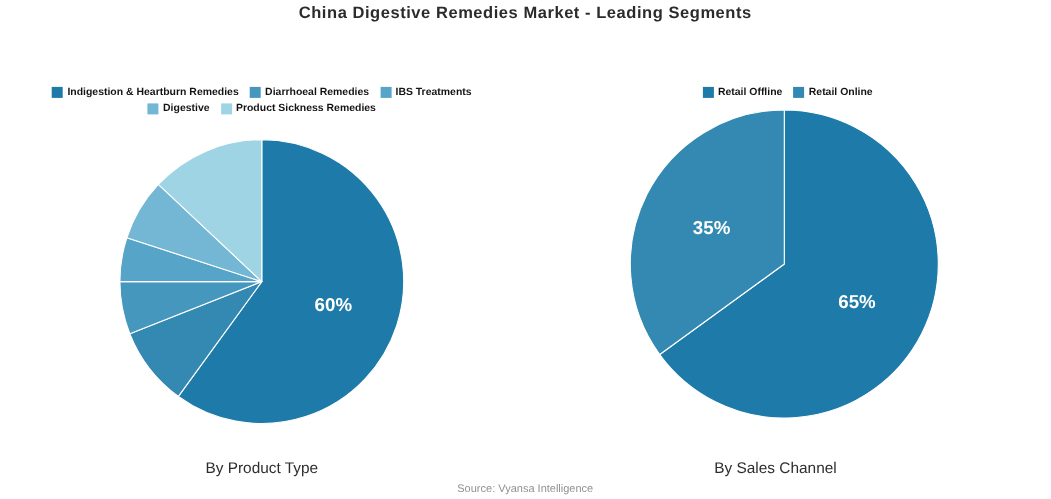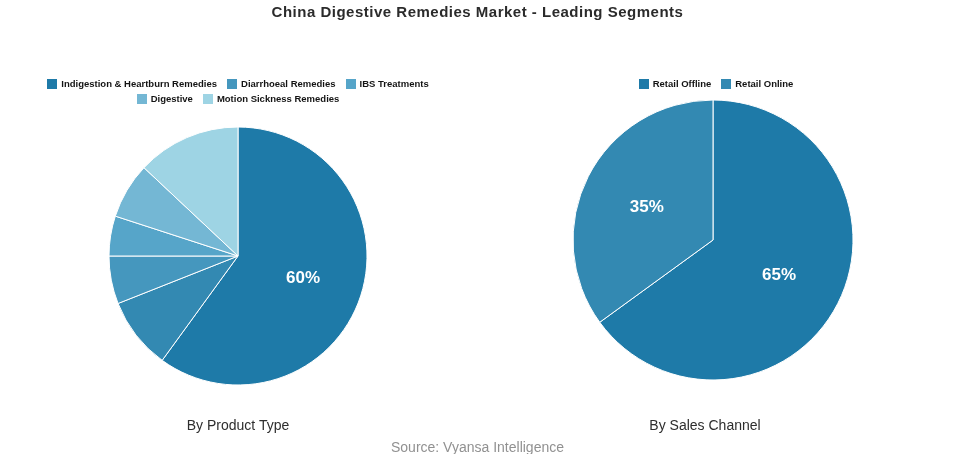--- a/index.html
+++ b/index.html
@@ -61,21 +61,21 @@
     text-align: center;
     font-size: 14px;
     color: #2e2e2e;
   }
   .caption-left  { left: 108px; width: 260px; }
   .caption-right { left: 564px; width: 282px; }
   .source {
     position: absolute;
     top: 439px; left: 0; width: 100%;
     text-align: center;
-    font-size: 14px;
+    font-size: 10px;
     color: #919191;
   }
 </style>
 </head>
 <body>
 
 <div class="canvas">
 
   <div class="title">China Digestive Remedies Market - Leading Segments</div>
 
@@ -92,21 +92,21 @@
         <span class="legend-item">
           <span class="legend-swatch" style="background: rgb(86, 165, 201);"></span>
           <span>IBS Treatments</span>
         </span>
         <span class="legend-item">
           <span class="legend-swatch" style="background: rgb(116, 183, 212);"></span>
           <span>Digestive</span>
         </span>
         <span class="legend-item">
           <span class="legend-swatch" style="background: rgb(158, 212, 228);"></span>
-          <span>Motion Sickness Remedies</span>
+          <span>Product Sickness Remedies</span>
         </span>
       </div>
     <svg class="pie pie-left" width="260" height="260" viewBox="0 0 260 260">
         <path d="M 130 130 L 130 1 A 129 129 0 1 1 54.175702454270976 234.36319227436823 Z" fill="#1e7aa8" stroke="#ffffff" stroke-width="1" stroke-linejoin="round"></path>
         <text x="195.02373401909966" y="157.12749190541516" text-anchor="middle" class="pie-label">60%</text>
         <path d="M 130 130 L 54.175702454270976 234.36319227436823 A 129 129 0 0 1 10.058833320415559 177.48806729632344 Z" fill="#3389b2" stroke="#ffffff" stroke-width="1" stroke-linejoin="round"></path>
         <path d="M 130 130 L 10.058833320415559 177.48806729632344 A 129 129 0 0 1 1 130.00000000000003 Z" fill="#4597be" stroke="#ffffff" stroke-width="1" stroke-linejoin="round"></path>
         <path d="M 130 130 L 1 130.00000000000003 A 129 129 0 0 1 7.31370939792518 90.1368077256318 Z" fill="#56a5c9" stroke="#ffffff" stroke-width="1" stroke-linejoin="round"></path>
         <path d="M 130 130 L 7.31370939792518 90.1368077256318 A 129 129 0 0 1 35.96304706263784 41.693423335199256 Z" fill="#74b7d4" stroke="#ffffff" stroke-width="1" stroke-linejoin="round"></path>
         <path d="M 130 130 L 35.96304706263784 41.693423335199256 A 129 129 0 0 1 129.99999999999997 1 Z" fill="#9ed4e4" stroke="#ffffff" stroke-width="1" stroke-linejoin="round"></path>

